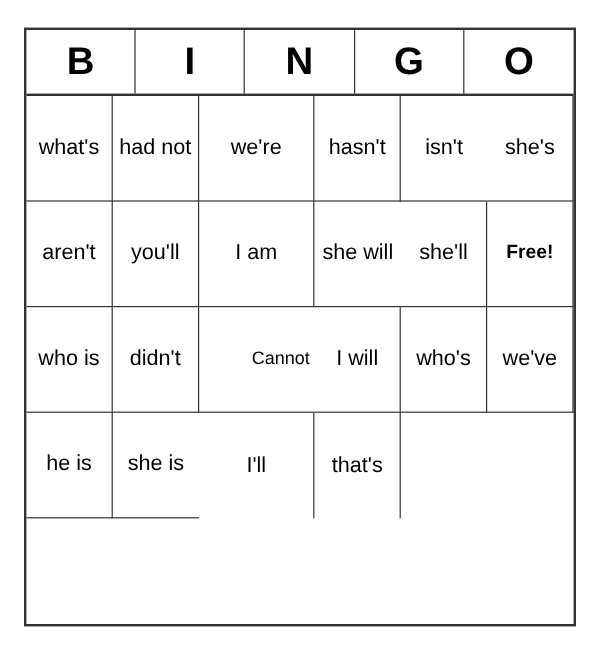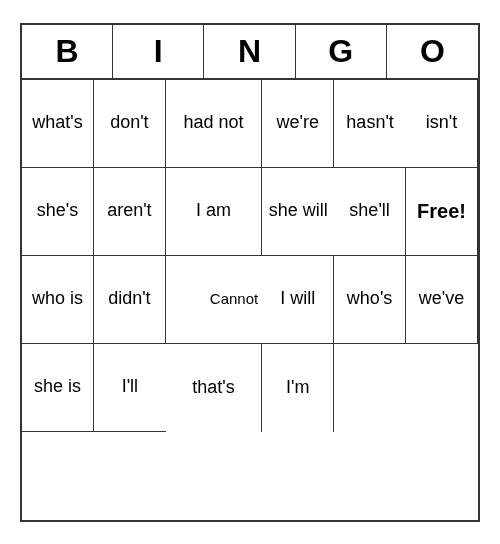--- a/index.html
+++ b/index.html
@@ -53,55 +53,55 @@
     }
     .bingo-cell:nth-child(5n) {
       border-right: none;
       text-align: center;
     }
     .bingo-cell:nth-child(n+21) {
       border-bottom: none;
     }
     .bingo-cell.free {
       font-weight: bold;
-      font-size: 20px;
+      font-size: 16px;
     }
     .bingo-cell.small-text {
       font-size: 15px;
       padding-left: 44px;
     }
   </style>
 </head>
 <body>
 
 <div class="bingo-card">
   <div class="bingo-header">
   <div class="header-cell">B</div>
       <div class="header-cell">I</div>
       <div class="header-cell">N</div>
       <div class="header-cell">G</div>
       <div class="header-cell">O</div>
     </div>
   <div class="bingo-grid">
   <div class="bingo-cell">what's</div>
-      <div class="bingo-cell">don't</div>
       <div class="bingo-cell">had not</div>
       <div class="bingo-cell">we're</div>
       <div class="bingo-cell">hasn't</div>
       <div class="bingo-cell">isn't</div>
       <div class="bingo-cell">she's</div>
       <div class="bingo-cell">aren't</div>
+      <div class="bingo-cell">you'll</div>
       <div class="bingo-cell">I am</div>
       <div class="bingo-cell">she will</div>
       <div class="bingo-cell">she'll</div>
       <div class="bingo-cell free">Free!</div>
       <div class="bingo-cell">who is</div>
       <div class="bingo-cell">didn't</div>
       <div class="bingo-cell small-text">Cannot</div>
       <div class="bingo-cell">I will</div>
       <div class="bingo-cell">who's</div>
       <div class="bingo-cell">we've</div>
+      <div class="bingo-cell">he is</div>
       <div class="bingo-cell">she is</div>
       <div class="bingo-cell">I'll</div>
       <div class="bingo-cell">that's</div>
-      <div class="bingo-cell">I'm</div>
     </div>
 </div>
 
 </body></html>

